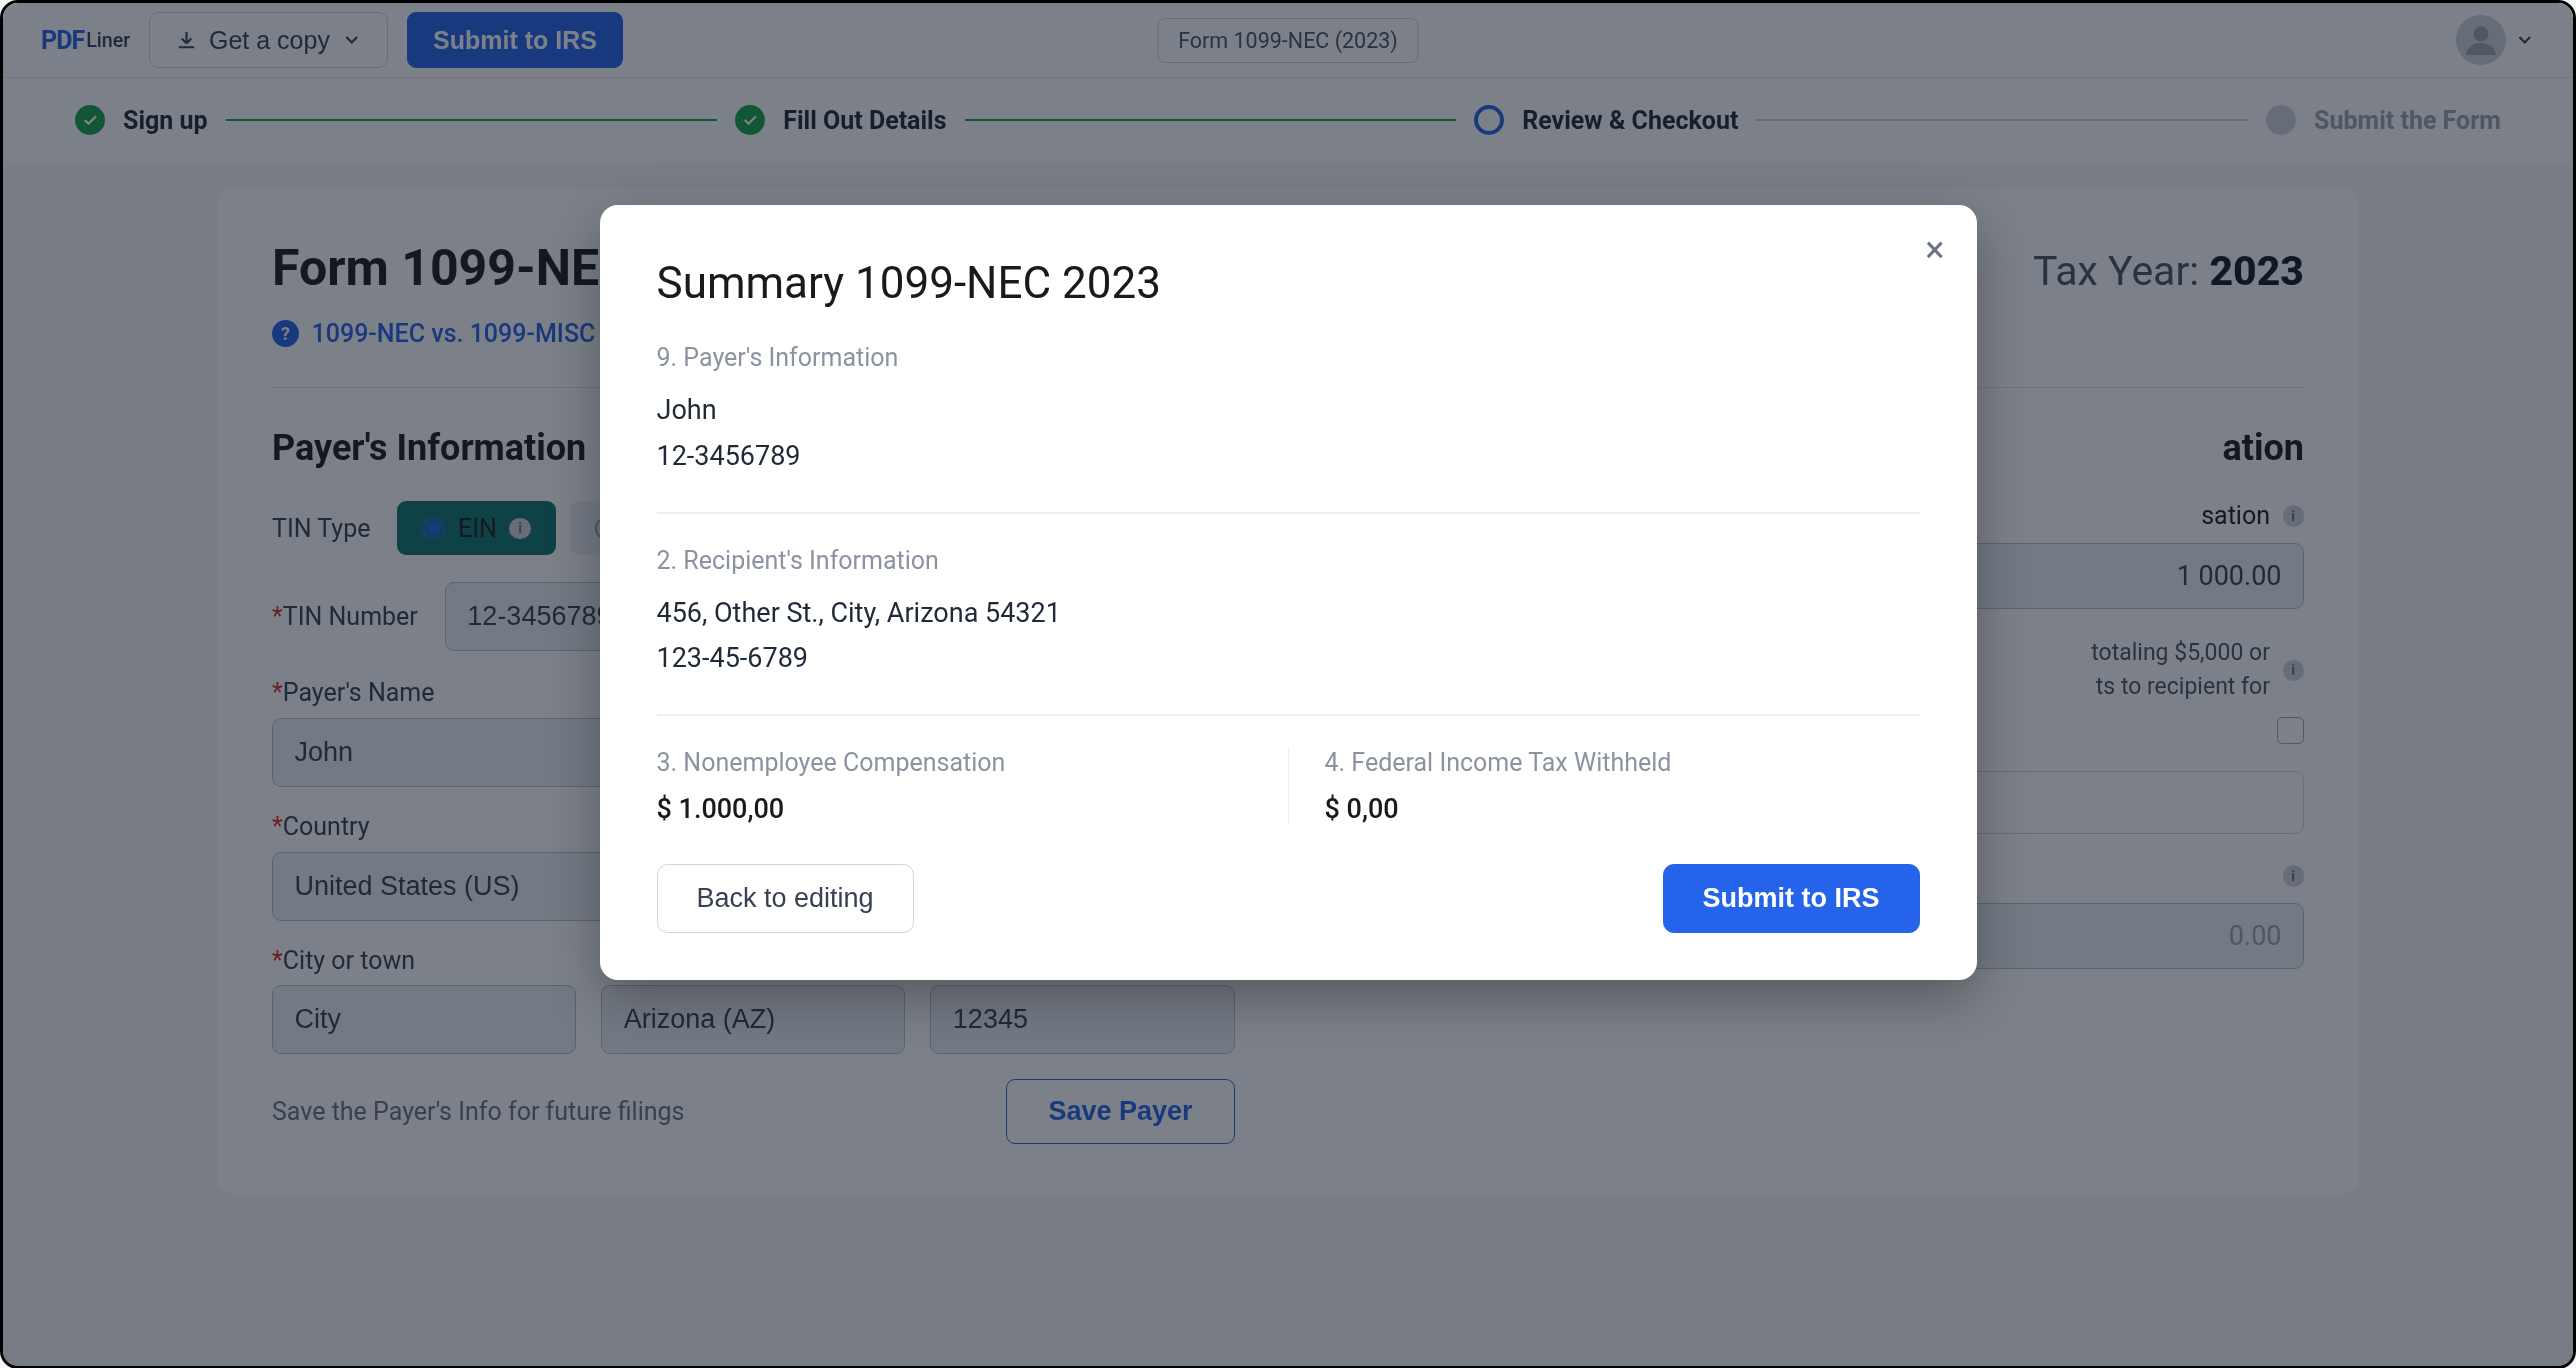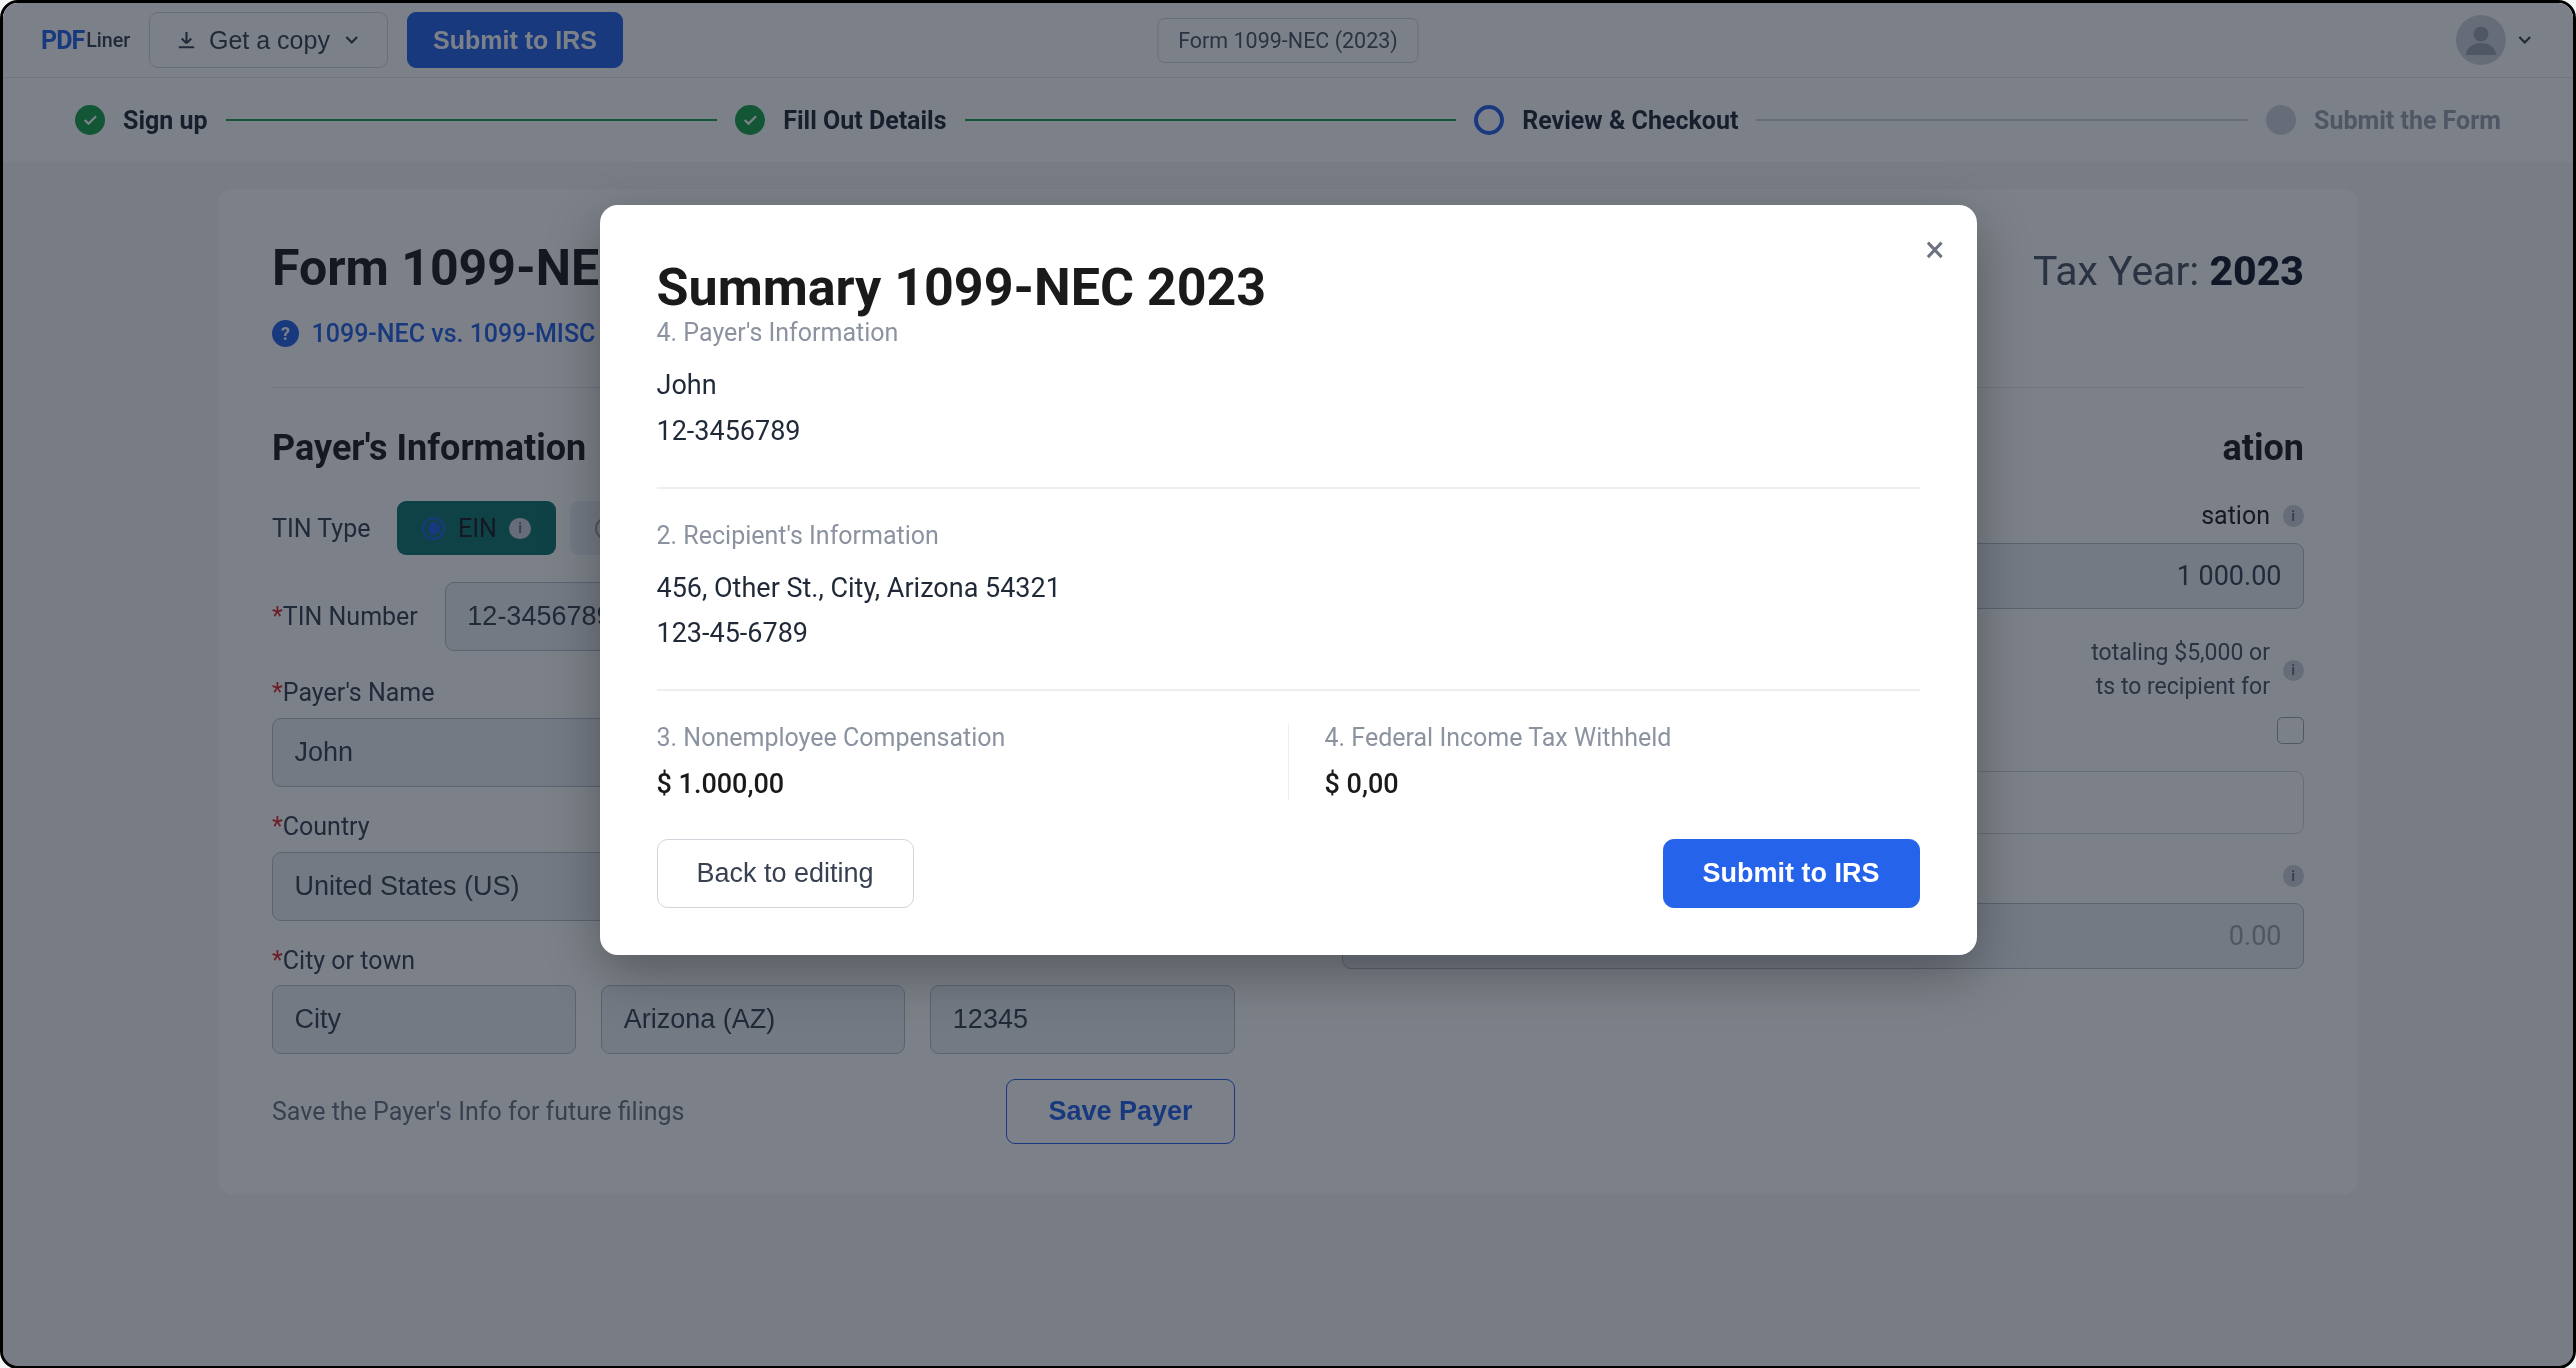--- a/index.html
+++ b/index.html
@@ -107,21 +107,21 @@
     .overlay {
       position: absolute; inset: 0; background: rgba(17,24,39,0.55);
       display:flex; align-items:flex-start; justify-content:center;
     }
     .modal {
       margin-top: 202px; width: 1377px; background:#fff; border-radius: 18px;
       padding: 52px 57px 47px; position: relative;
       box-shadow: 0 18px 54px rgba(0,0,0,0.3);
     }
     .modal-close { position:absolute; top: 27px; right: 32px; font-size: 36px; color:#6b7280; cursor:pointer; line-height:1;}
-    .modal-title { font-size: 52px; font-weight: 700; }
+    .modal-title { font-size: 44px; font-weight: 400; margin-bottom: 34px; }
     .modal-section-label { font-size: 25px; color:#8b93a1; margin-bottom: 16px; }
     .modal-text { font-size: 27px; line-height: 1.7; color:#1f2937; }
     .modal-divider { height: 1.8px; background: #eceef1; margin: 32px 0; }
     .modal-half { display:flex; }
     .modal-half > div { flex:1; }
     .modal-half > div:first-child { border-right: 1.8px solid #eceef1; padding-right: 36px; }
     .modal-half > div:last-child { padding-left: 36px; }
     .modal-value { font-size: 27px; font-weight: 500; margin-top: 3px; }
     .modal-actions { display:flex; justify-content: space-between; margin-top: 39px; }
     .modal-actions .btn { font-size: 27px; padding: 18px 39px; border-radius: 10.7px; }
@@ -296,21 +296,21 @@
       </div>
     </div>
   </div>
 </div>
 
 <div class="overlay">
   <div class="modal">
     <div class="modal-close">×</div>
     <h2 class="modal-title">Summary 1099-NEC 2023</h2>
 
-    <div class="modal-section-label">4. Payer's Information</div>
+    <div class="modal-section-label">9. Payer's Information</div>
     <div class="modal-text">John</div>
     <div class="modal-text">12-3456789</div>
 
     <div class="modal-divider"></div>
 
     <div class="modal-section-label">2. Recipient's Information</div>
     <div class="modal-text">456, Other St., City, Arizona 54321</div>
     <div class="modal-text">123-45-6789</div>
 
     <div class="modal-divider"></div>

